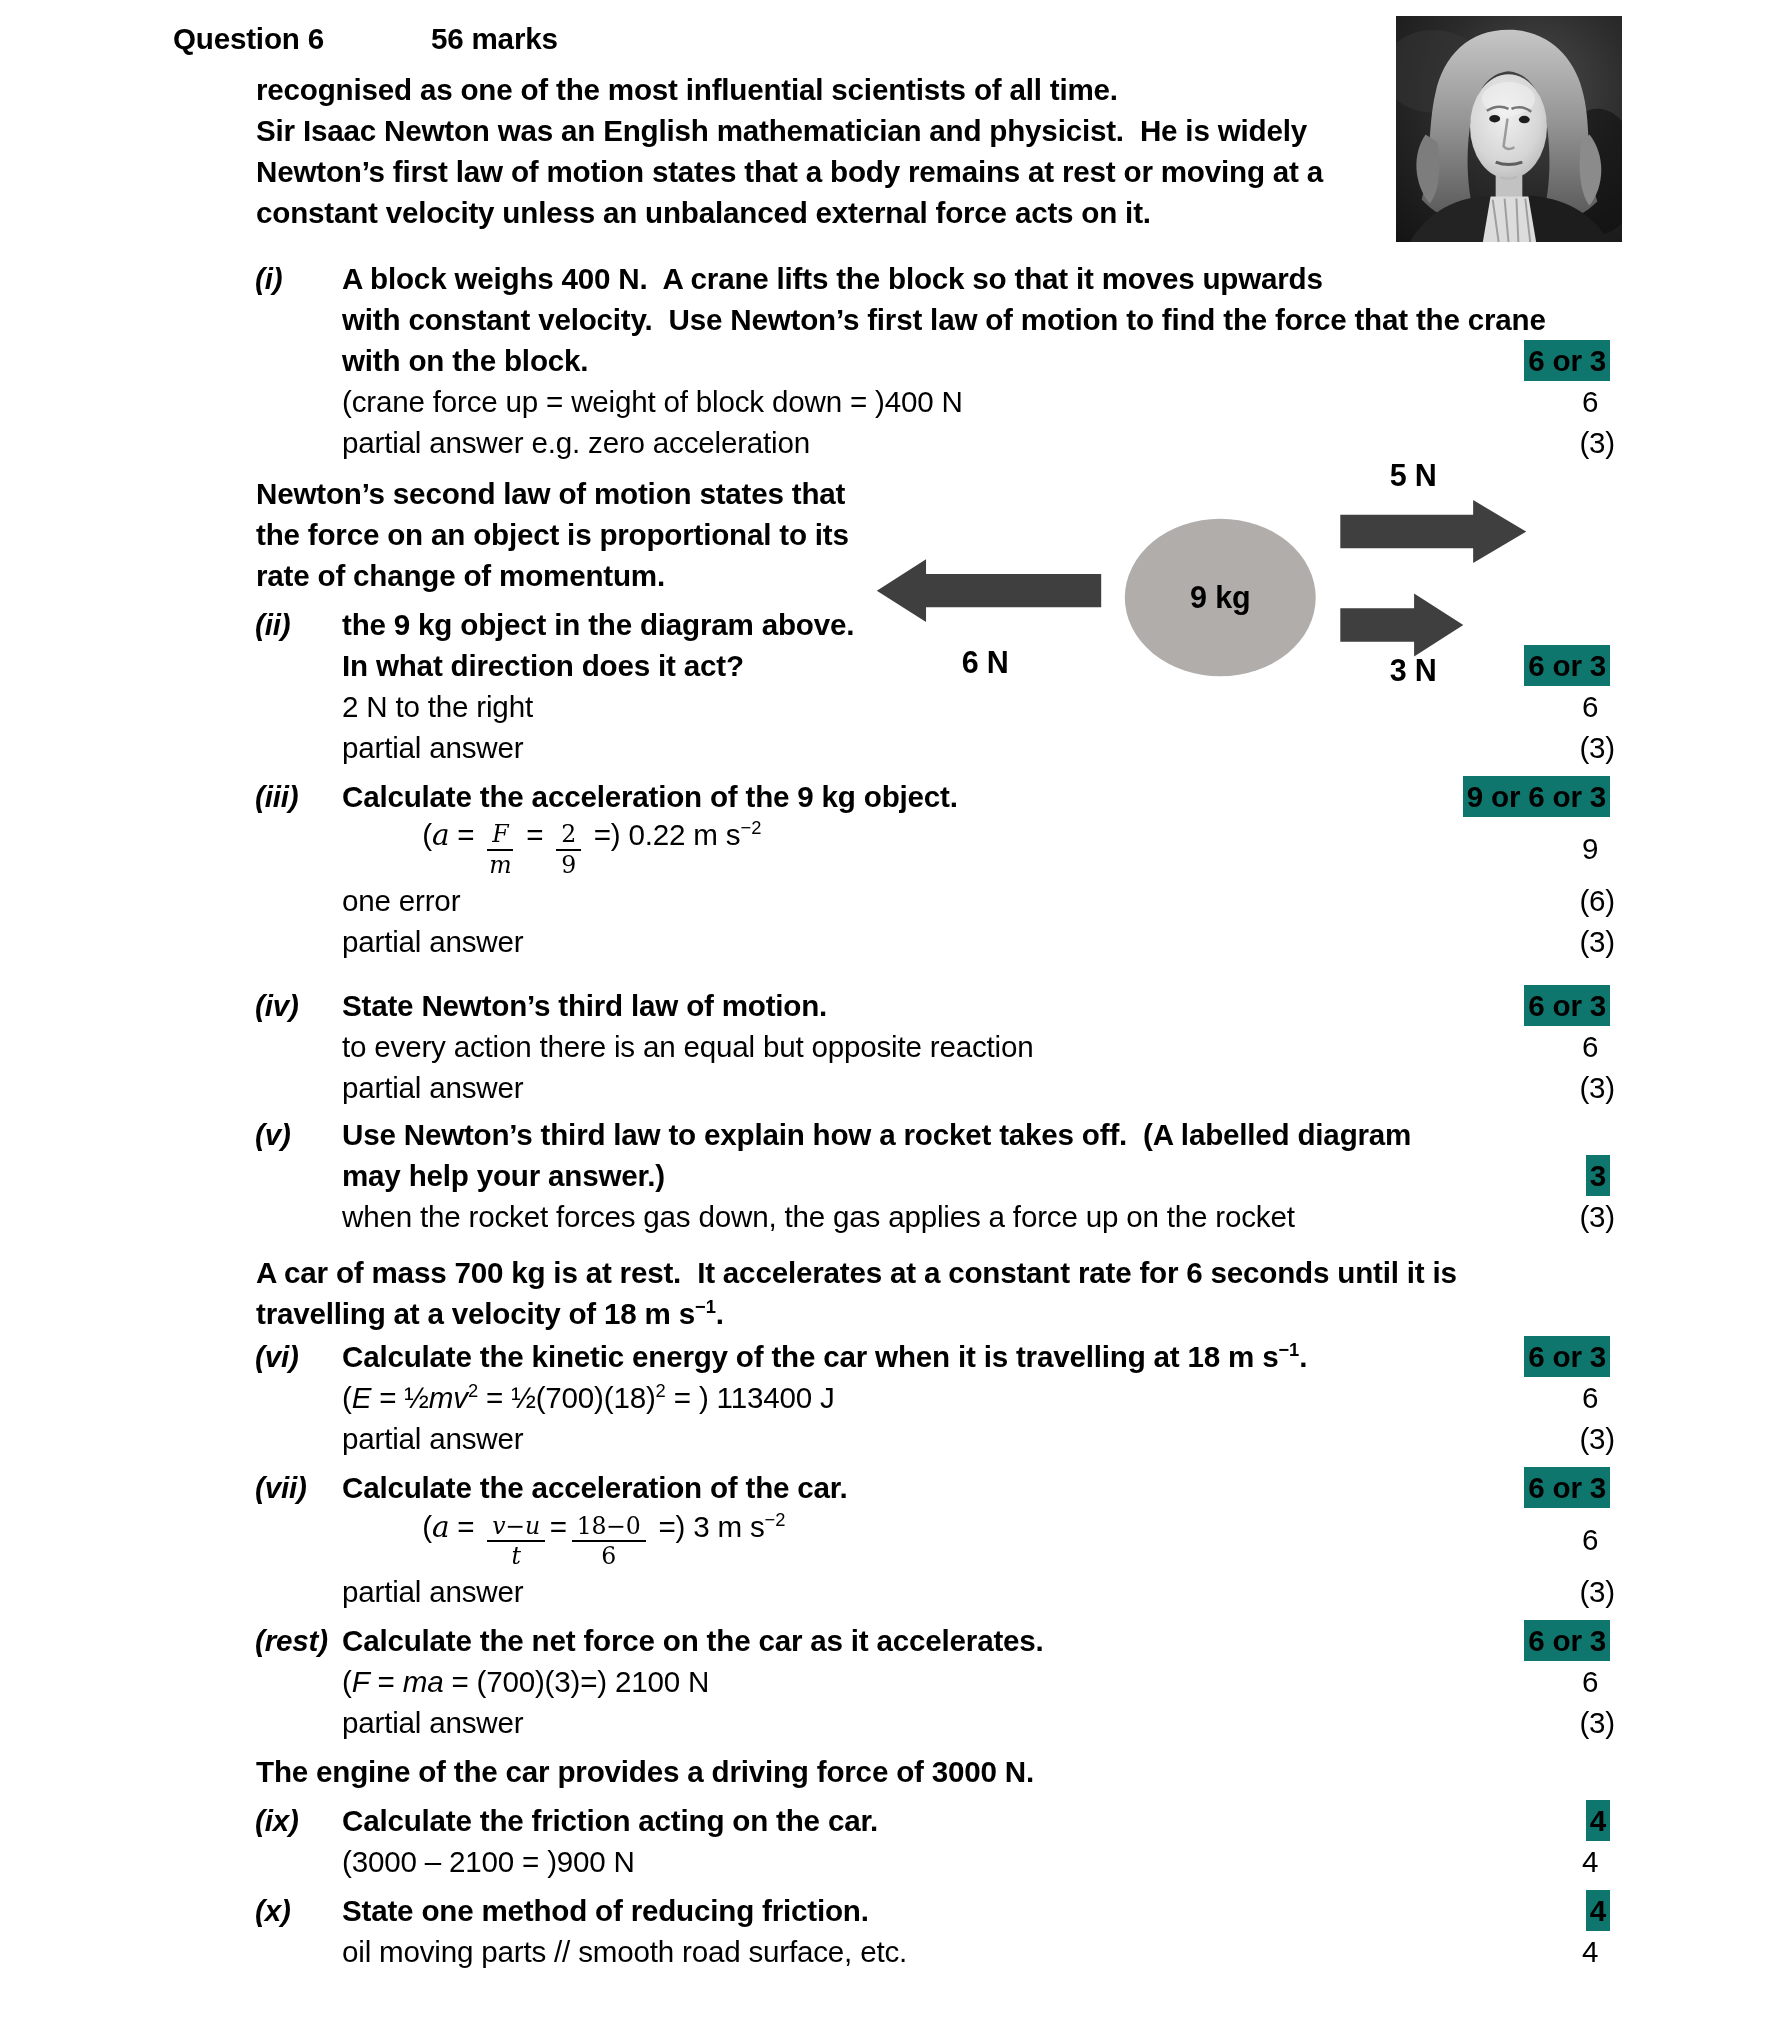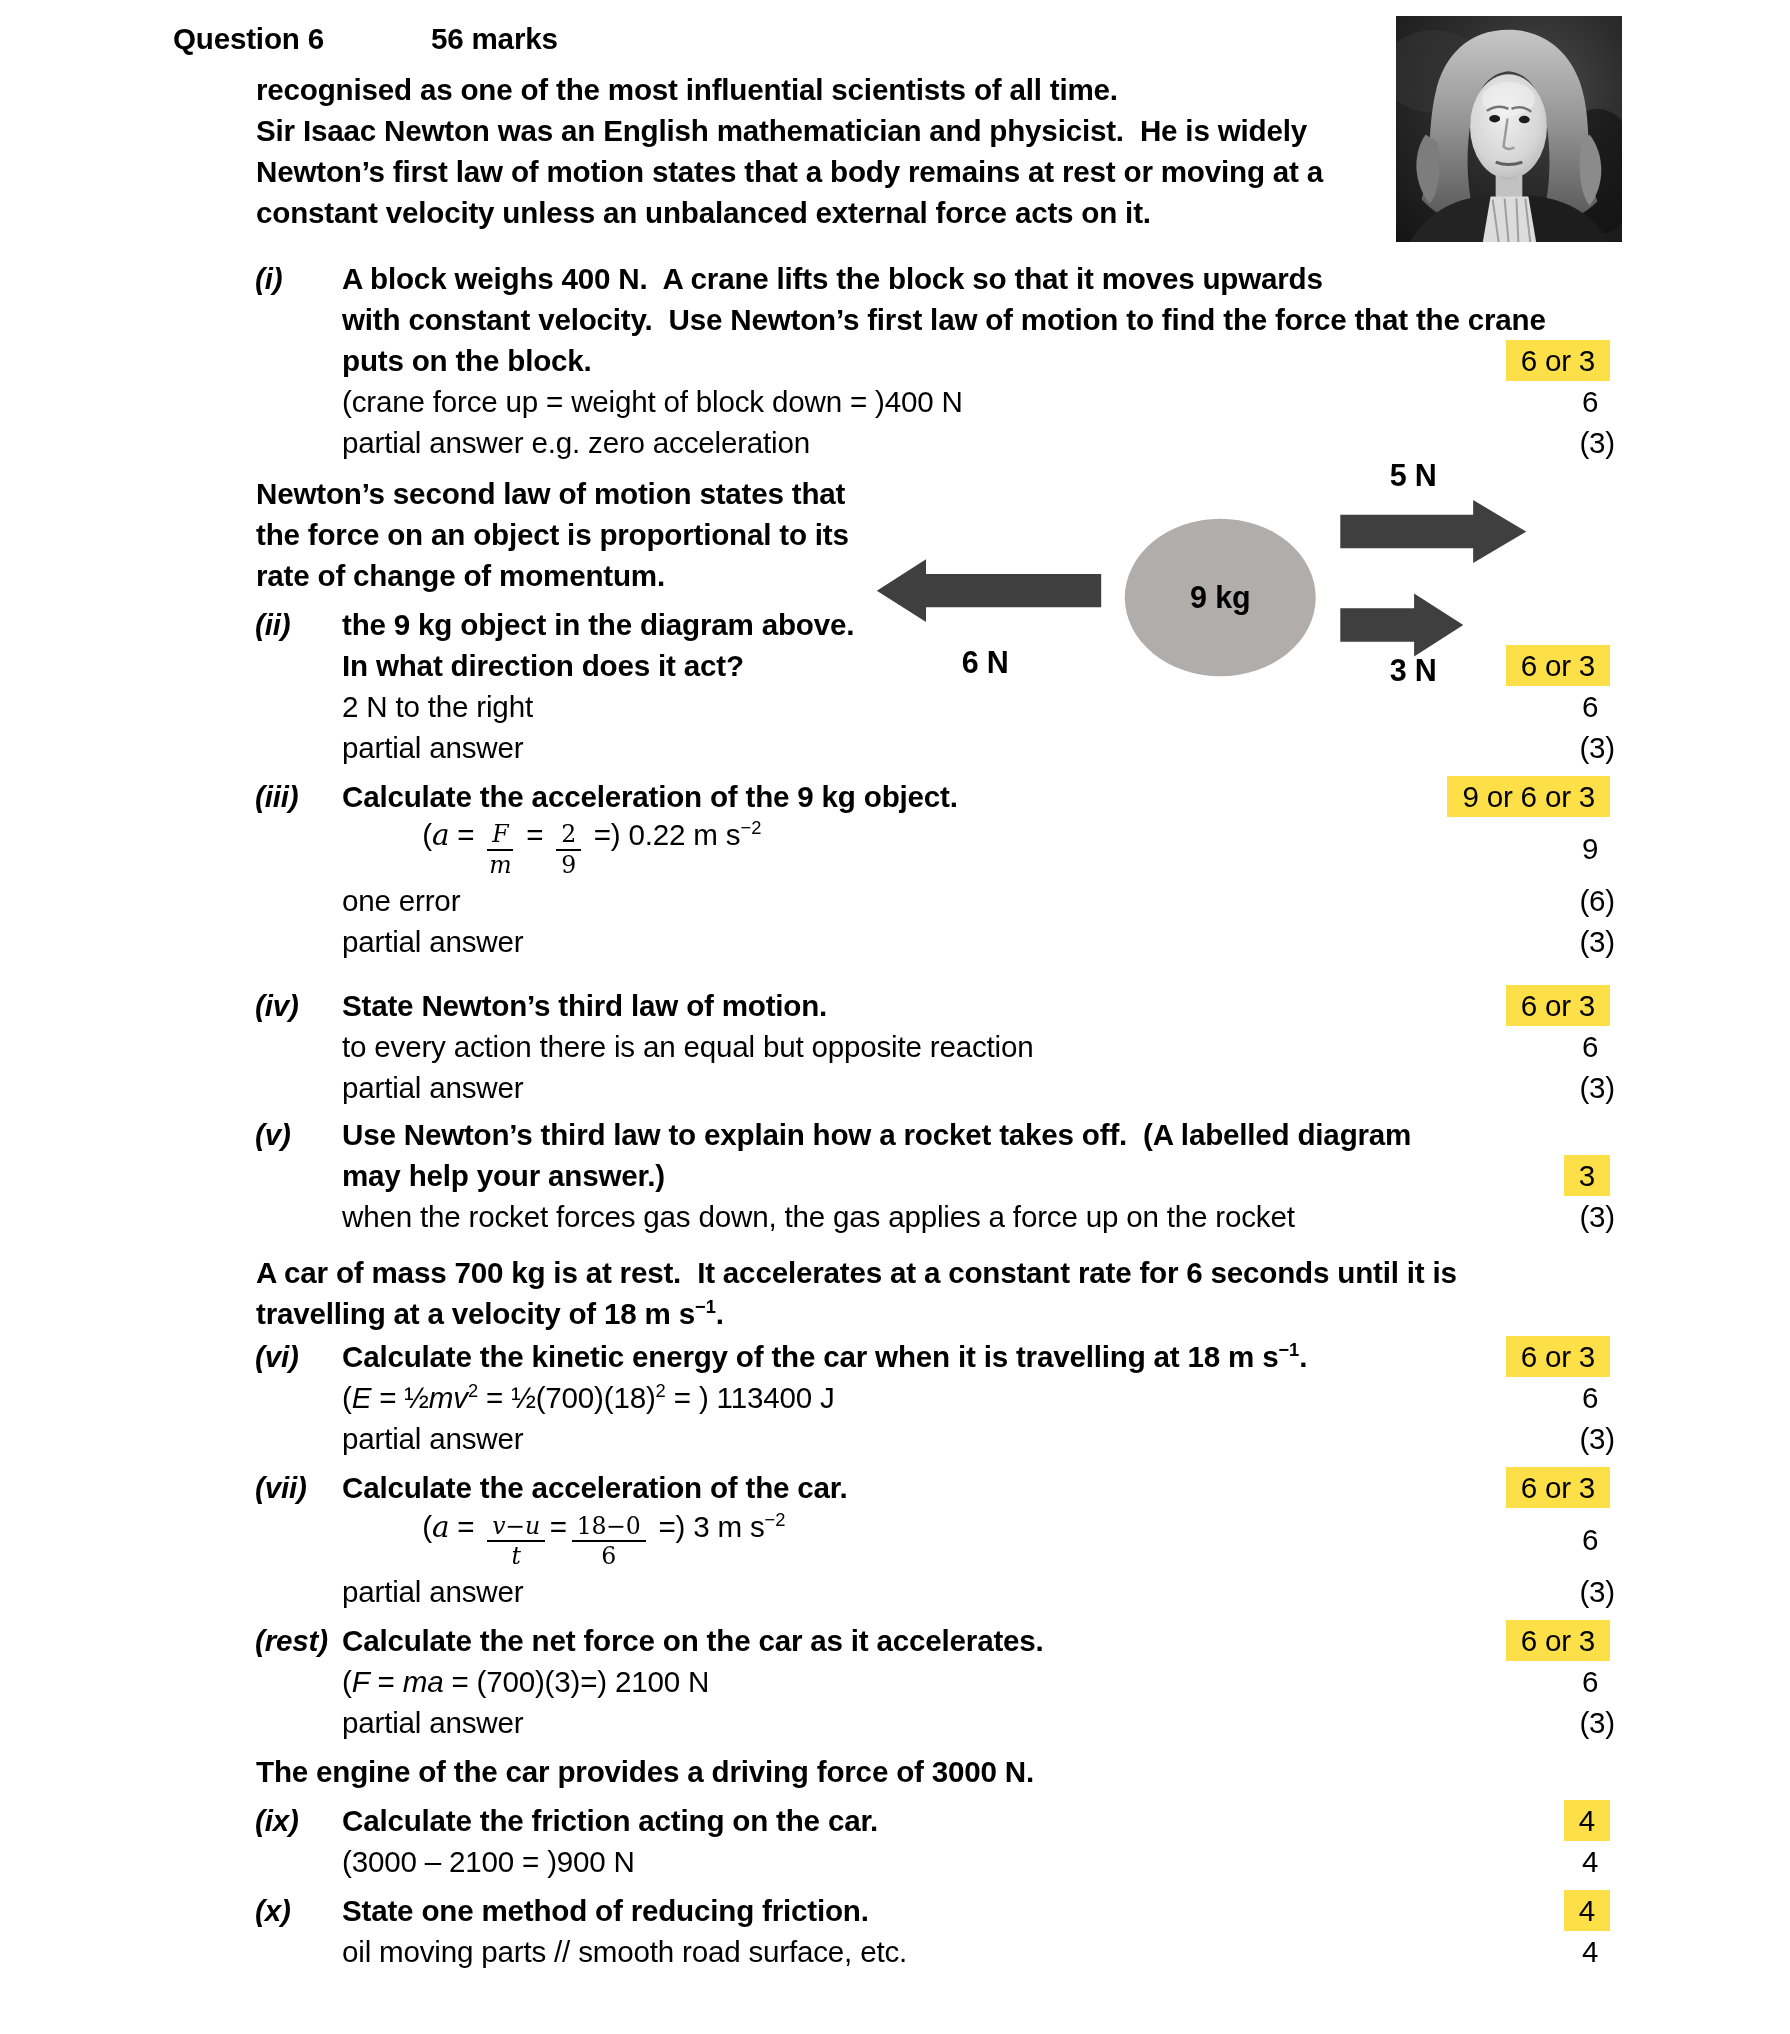--- a/index.html
+++ b/index.html
@@ -15,21 +15,21 @@
   .para { margin-left:256px; }
   .pt { white-space:pre; }
   .part { display:flex; margin-left:255px; width:1360px; }
   .plabel { flex:0 0 87px; font-weight:700; font-style:italic; white-space:pre; }
   .pbody { flex:1 1 auto; min-width:0; }
   .row  { display:flex; justify-content:space-between; align-items:baseline; }
   .frow { display:flex; justify-content:space-between; align-items:center; height:63px; }
   .qt { font-weight:700; white-space:pre; }
   .at { white-space:pre; }
   .mk { flex:0 0 auto; margin-left:15.8px; white-space:pre; }
-  .mk.hl  { font-weight:400; background:#fde047; padding:0 15px; margin-right:4.9px; }
+  .mk.hl  { font-weight:700; background:#0f766e; padding:0 4px; margin-right:4.9px; }
   .mk.num { padding-right:16.7px; }
   sup { font-size:0.62em; line-height:0; vertical-align:super; letter-spacing:0; }
   .iv { font-style:italic; }
   .mv { font-family:"DejaVu Serif", serif; font-style:italic; }
   .mn { font-family:"DejaVu Serif", serif; }
   .ftext { white-space:pre; }
   .frac { display:inline-flex; flex-direction:column; align-items:center; margin:0 4.9px; position:relative; top:-3px; }
   .frac .fn { font-size:23.6px; line-height:27.6px; padding:0 4.9px; border-bottom:2.5px solid #000; text-align:center; }
   .frac .fd { font-size:23.6px; line-height:28.6px; text-align:center; }
   .g2{margin-top:2px}.g6{margin-top:5.9px}.g8{margin-top:7.9px}.g10{margin-top:9.9px}
@@ -98,21 +98,21 @@
   <div class="part g26">
     <div class="plabel">(i)</div>
     <div class="pbody">
       <div class="row">
           <span class="qt">A block weighs 400 N.  A crane lifts the block so that it moves upwards</span>
         </div>
       <div class="row">
           <span class="qt">with constant velocity.  Use Newton’s first law of motion to find the force that the crane</span>
         </div>
       <div class="row">
-        <span class="qt">puts on the block.</span>
+        <span class="qt">with on the block.</span>
         <span class="mk hl">6 or 3</span>
       </div>
       <div class="row">
         <span class="at">(crane force up = weight of block down = )400 N</span>
         <span class="mk num">6</span>
       </div>
       <div class="row">
         <span class="at">partial answer e.g. zero acceleration</span>
         <span class="mk">(3)</span>
       </div>

